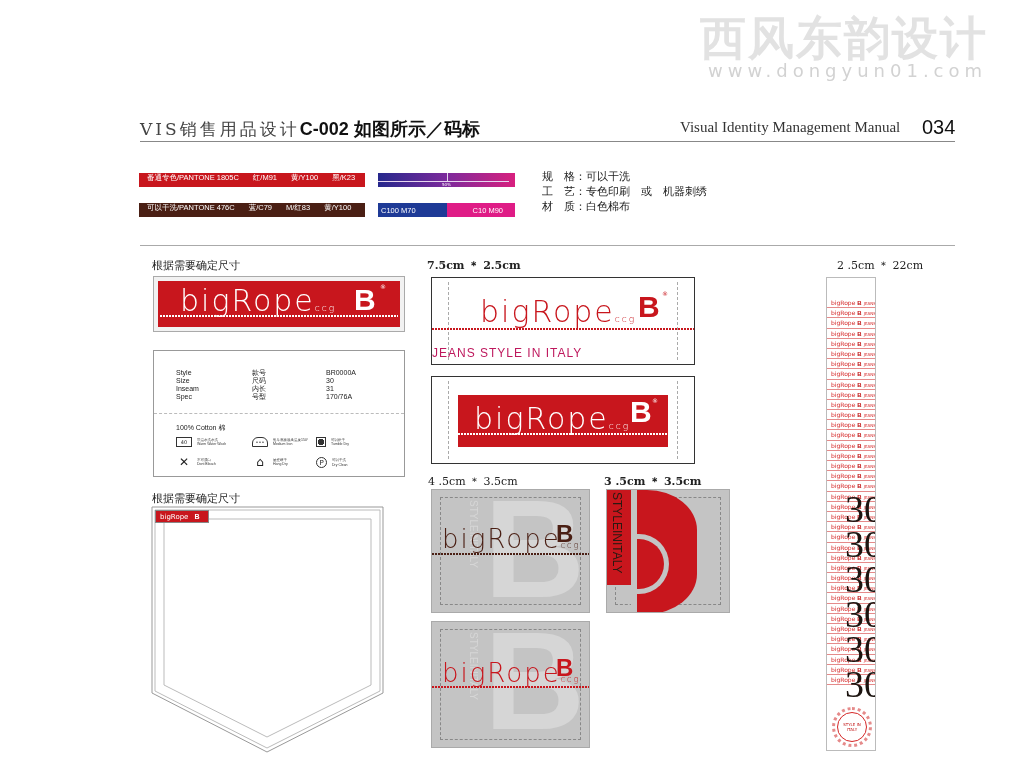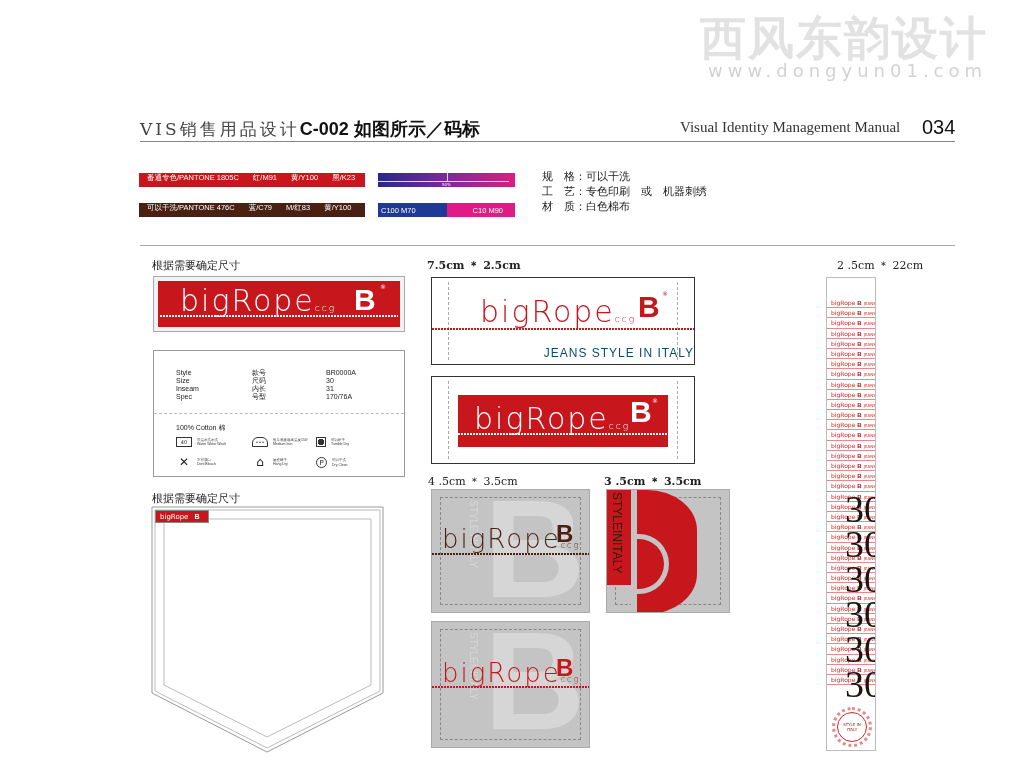--- a/index.html
+++ b/index.html
@@ -190,21 +190,21 @@
 
 <div class="abs caption" style="left:427px; top:258px;font-weight:bold;">7.5cm ＊ 2.5cm</div>
 
 <div class="abs label75" style="left:431px; top:277px; width:264px; height:88px;">
   <div class="dash-v" style="left:16px;"></div>
   <div class="dash-v" style="right:16px;"></div>
   <div class="abs logo" style="left:48px; top:16px; font-size:30px; color:#c8161d;"><span>bigRope</span><span style="font-size:9px;">ccg</span></div>
   <div class="abs logo-b" style="left:206px; top:12px; font-size:30px; color:#c8161d;">B</div>
   <div class="abs" style="left:230px; top:12px; font-size:6px; color:#c8161d;">®</div>
   <div class="abs rope" style="left:0; right:0; top:50px; color:#c8161d;"></div>
-  <div class="abs" style="left:0; right:0; top:68px; text-align:right; font-family:'Liberation Sans',sans-serif; font-size:12px; color:#0c4a6e; letter-spacing:1px;">JEANS  STYLE IN ITALY</div>
+  <div class="abs" style="left:0; right:0; top:68px; text-align:left; font-family:'Liberation Sans',sans-serif; font-size:12px; color:#be185d; letter-spacing:1px;">JEANS  STYLE IN ITALY</div>
 </div>
 
 <div class="abs label75" style="left:431px; top:376px; width:264px; height:88px;">
   <div class="dash-v" style="left:16px;"></div>
   <div class="dash-v" style="right:16px;"></div>
   <div class="abs" style="left:26px; top:18px; width:210px; height:52px; background:#c8161d;">
     <div class="abs logo" style="left:16px; top:6px; font-size:30px; color:#fff;"><span>bigRope</span><span style="font-size:9px;">ccg</span></div>
     <div class="abs logo-b" style="left:172px; top:0px; font-size:30px; color:#fff;">B</div>
     <div class="abs" style="left:194px; top:2px; font-size:6px; color:#fff;">®</div>
     <div class="abs rope" style="left:0; right:0; top:38px; color:#fff;"></div>

